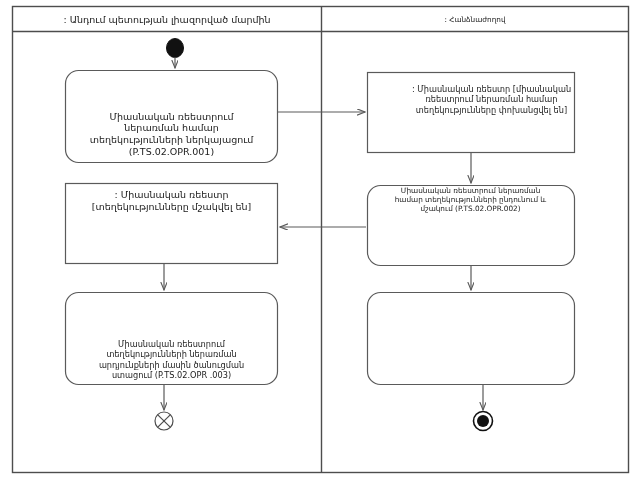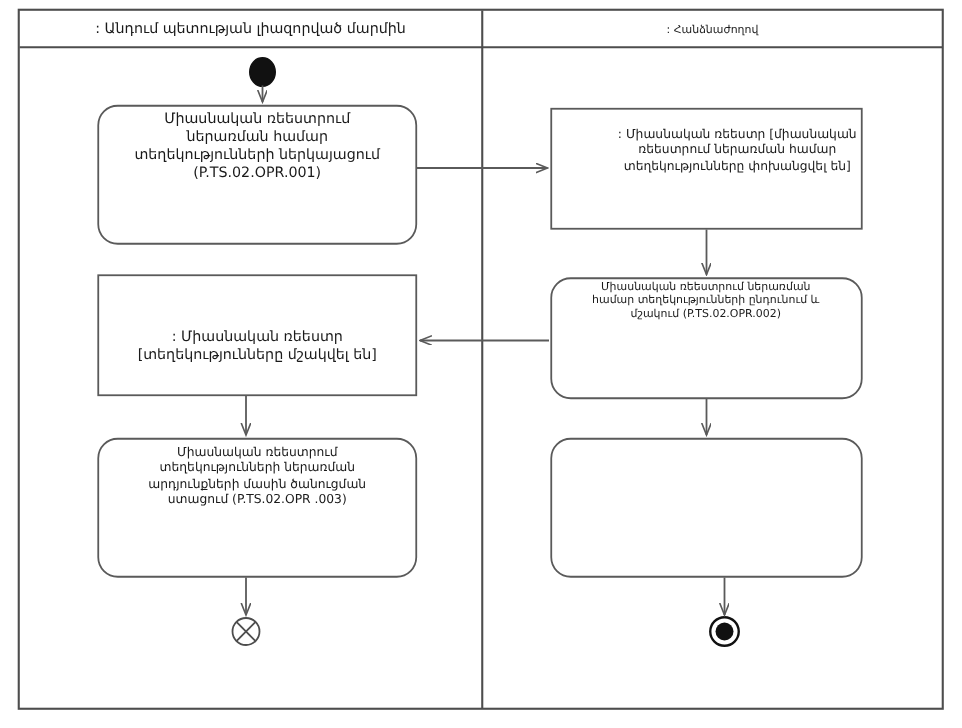--- a/index.html
+++ b/index.html
@@ -22,21 +22,21 @@
   svg.layer {
     position: absolute;
     left: 0;
     top: 0;
     width: 641px;
     height: 485px;
   }
   .node-text {
     position: absolute;
     display: flex;
-    align-items: flex-start;
+    align-items: flex-end;
     justify-content: center;
     text-align: center;
     box-sizing: border-box;
     pointer-events: none;
     color: #1a1a1a;
   }
   .node-text span {
     display: block;
     line-height: 1.25;
     white-space: pre-line;
@@ -134,21 +134,21 @@
 ռեեստրում ներառման համար
 տեղեկությունները փոխանցվել են]</span>
   </div>
 
   <div class="node-text t8" style="left:371px; top:178px; width:199px; height:56px; align-items:flex-start; padding-top:8px;">
     <span>Միասնական ռեեստրում ներառման
 համար տեղեկությունների ընդունում և
 մշակում (P.TS.02.OPR.002)</span>
   </div>
 
-  <div class="node-text t10" style="left:70px; top:187px; width:203px; height:56px; align-items:flex-end; padding-top:8px;">
+  <div class="node-text t10" style="left:70px; top:169px; width:203px; height:56px; align-items:center; padding-top:8px;">
     <span>: Միասնական ռեեստր
 [տեղեկությունները մշակվել են]</span>
   </div>
 
   <div class="node-text t9" style="left:70px; top:296px; width:203px; height:84px;">
     <span>Միասնական ռեեստրում
 տեղեկությունների ներառման
 արդյունքների մասին ծանուցման
 ստացում (P.TS.02.OPR .003)</span>
   </div>

